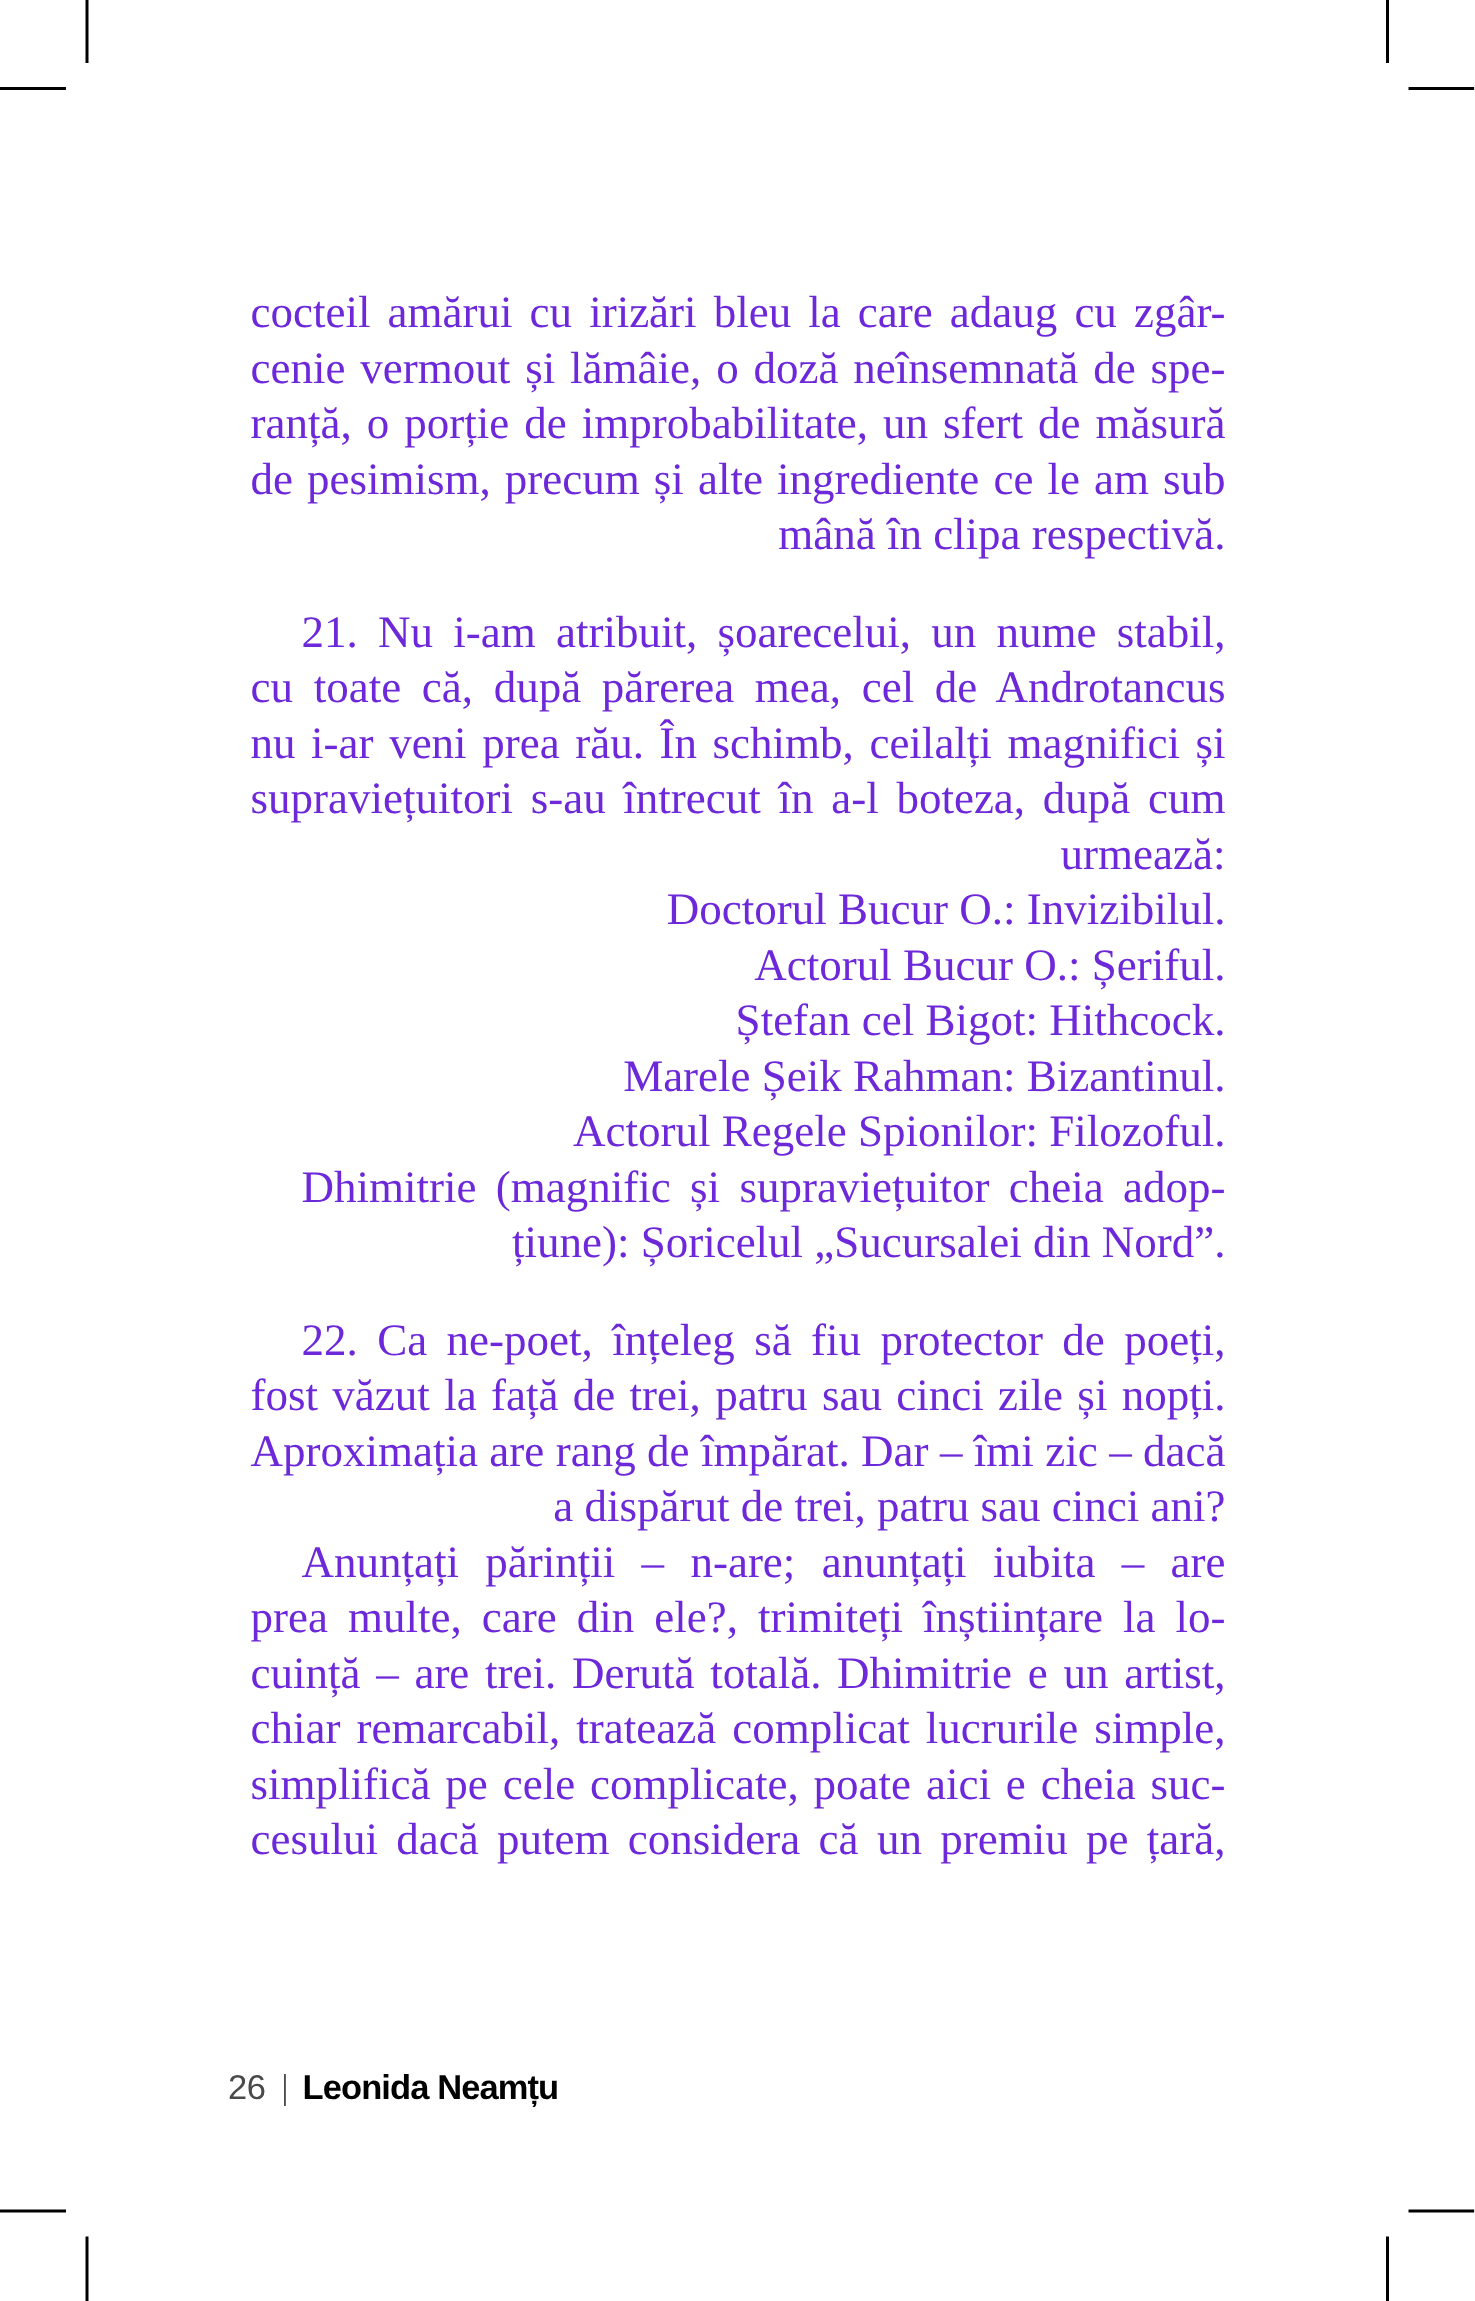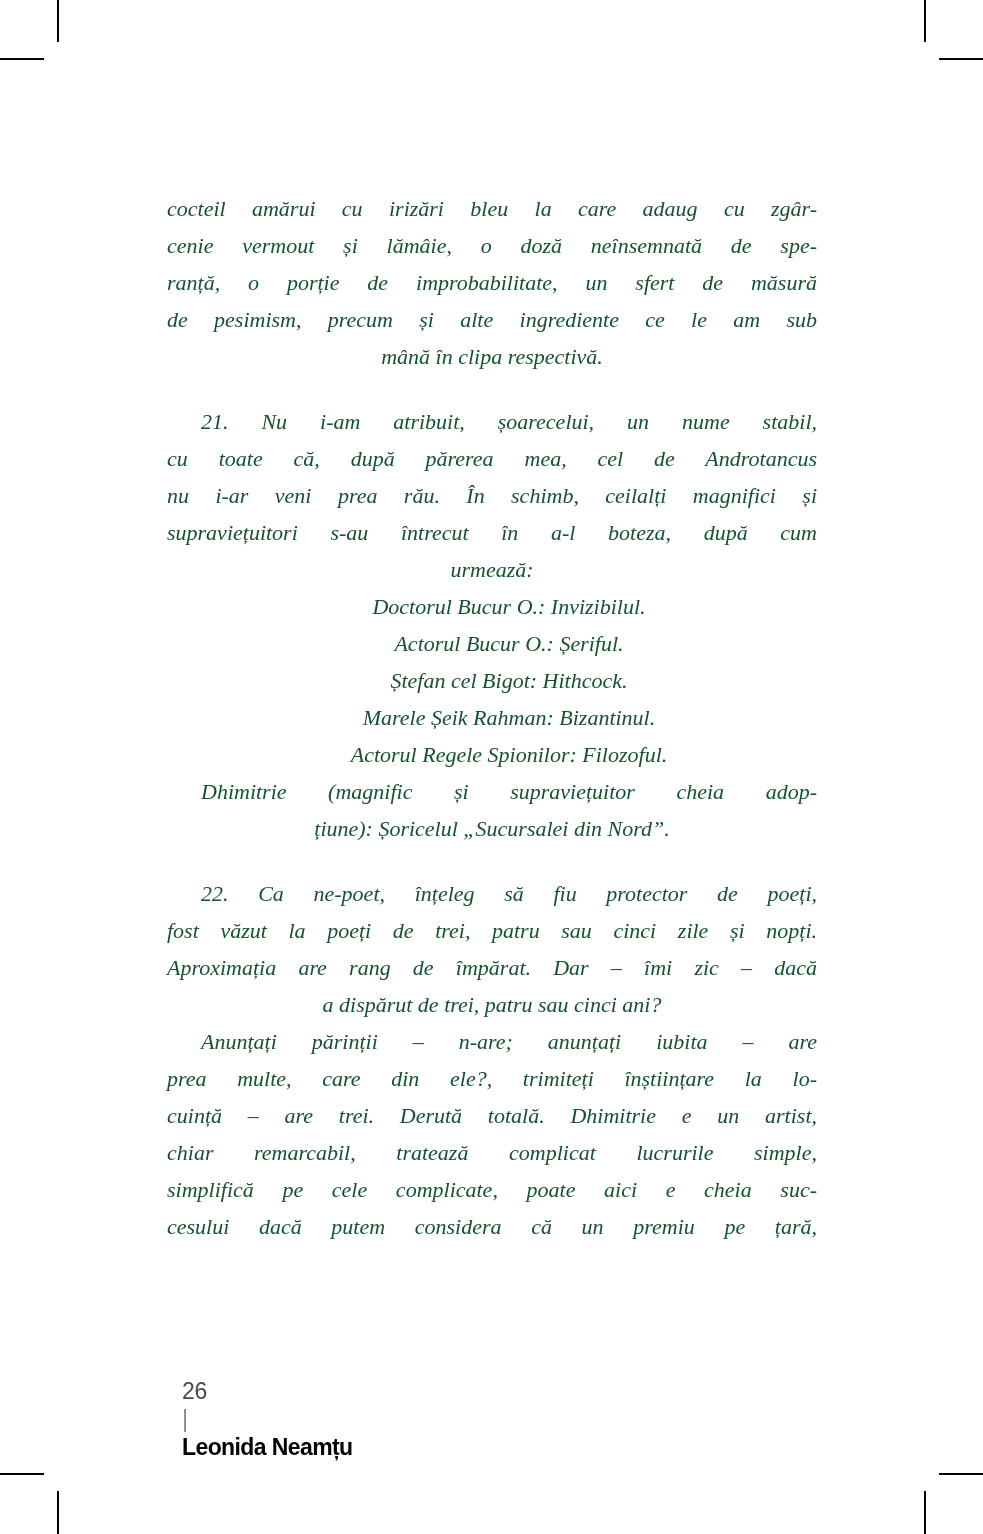--- a/index.html
+++ b/index.html
@@ -22,43 +22,41 @@
   .crop.bl-v { left: 57px;  top: 1491px;  width: 2px;  height: 43px; }
   .crop.br-h { left: 939px; top: 1473px;  width: 44px; height: 2px; }
   .crop.br-v { left: 924px; top: 1491px;  width: 2px;  height: 43px; }
 
   
   .text-block {
     position: absolute;
     left: 167px;
     top: 190px;
     width: 650px;
-    font-size: 22px;
+    font-size: 30px;
     line-height: 37px;
-    color: #14532d;
-    font-style: italic;
+    color: #6d28d9;
   }
   .block { margin: 0; }
   .block.space-before { margin-top: 28px; }
-  .line { white-space: normal; text-align: center; }
+  .line { white-space: normal; text-align: right; }
   .line.j { text-align: justify; text-align-last: justify; }
   .block.indent .line.first { text-indent: 34px; }
 
   
   .footer {
     position: absolute;
-    left: 172px;
+    left: 152px;
     top: 1377px;
     font-family: "Liberation Sans", sans-serif;
     font-size: 23px;
     line-height: 28px;
     display: flex;
     align-items: baseline;
     letter-spacing: -0.3px;
-    flex-direction: column;
   }
   .footer .page-number { color: #4a4a4a; font-weight: 400; }
   .footer .sep {
     color: #3a3a3a;
     font-weight: 400;
     margin: 0 9px 0 10px;
     transform: scaleX(0.6);
   }
   .footer .author { color: #000000; font-weight: 700; letter-spacing: -0.6px; }
 </style>
@@ -105,21 +103,21 @@
       </div>
       <div class="block indent">
         <div class="line first">Actorul Regele Spionilor: Filozoful.</div>
       </div>
       <div class="block indent">
         <div class="line j first">Dhimitrie (magnific și supraviețuitor cheia adop-</div>
         <div class="line">țiune): Șoricelul „Sucursalei din Nord”.</div>
       </div>
       <div class="block space-before indent">
         <div class="line j first">22. Ca ne-poet, înțeleg să fiu protector de poeți,</div>
-        <div class="line j">fost văzut la poeți de trei, patru sau cinci zile și nopți.</div>
+        <div class="line j">fost văzut la față de trei, patru sau cinci zile și nopți.</div>
         <div class="line j">Aproximația are rang de împărat. Dar – îmi zic – dacă</div>
         <div class="line">a dispărut de trei, patru sau cinci ani?</div>
       </div>
       <div class="block indent">
         <div class="line j first">Anunțați părinții – n-are; anunțați iubita – are</div>
         <div class="line j">prea multe, care din ele?, trimiteți înștiințare la lo-</div>
         <div class="line j">cuință – are trei. Derută totală. Dhimitrie e un artist,</div>
         <div class="line j">chiar remarcabil, tratează complicat lucrurile simple,</div>
         <div class="line j">simplifică pe cele complicate, poate aici e cheia suc-</div>
         <div class="line j">cesului dacă putem considera că un premiu pe țară,</div>

